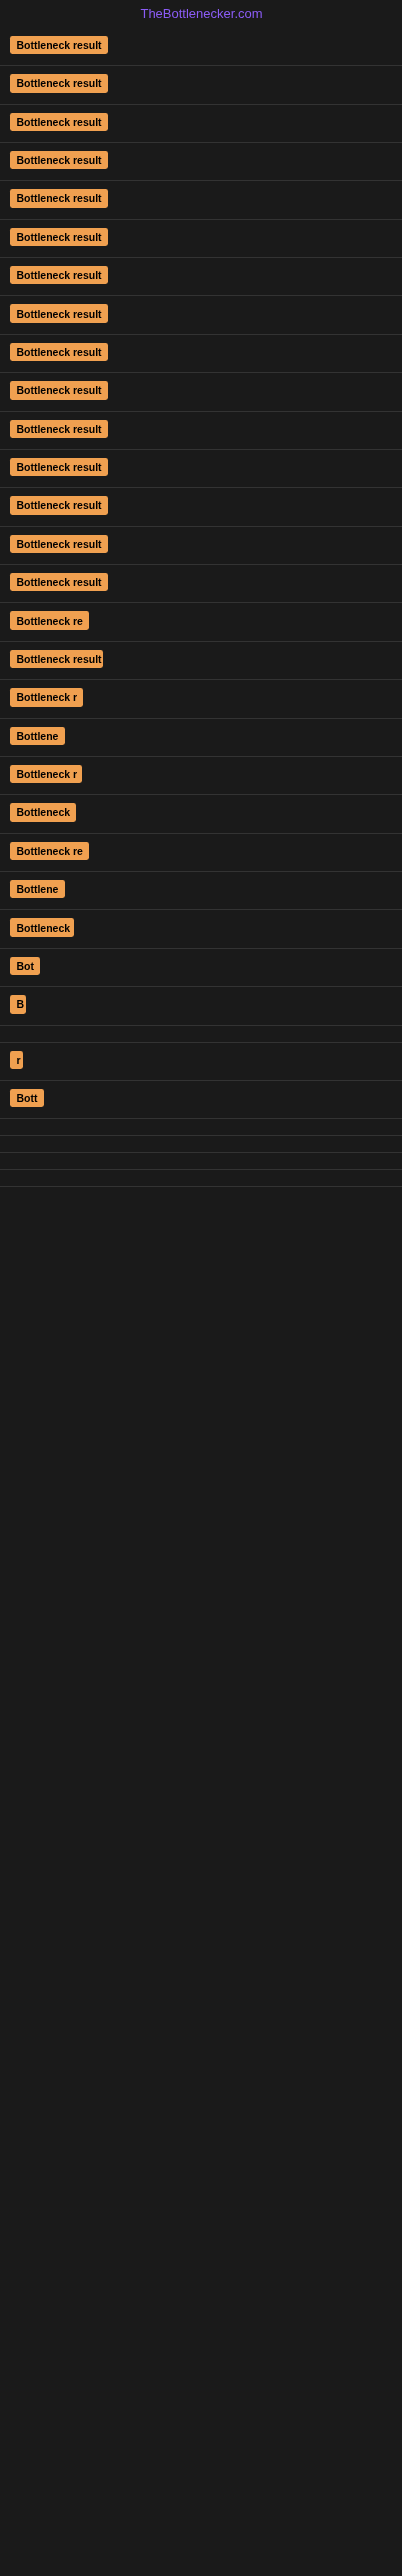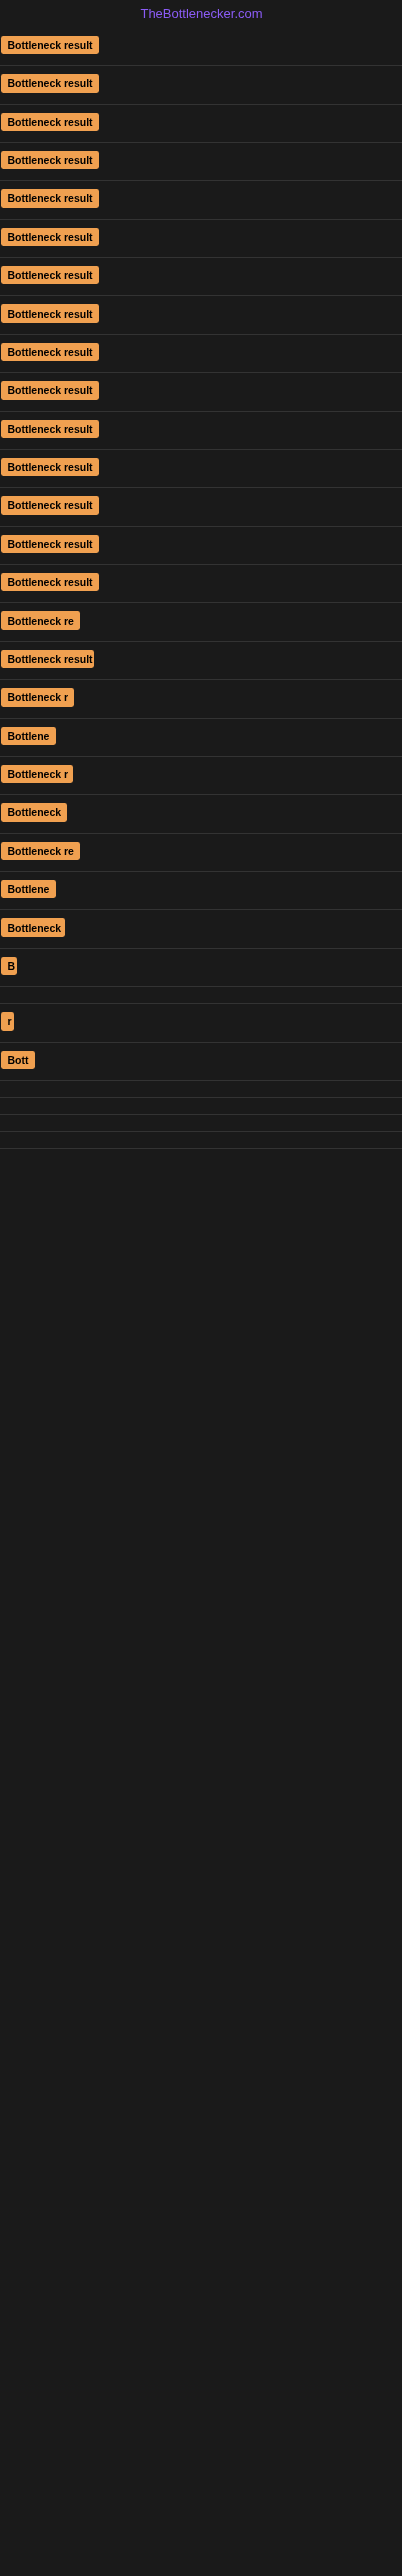--- a/index.html
+++ b/index.html
@@ -30,21 +30,21 @@
       color: #000;
       font-size: 10.5px;
       font-weight: bold;
       padding: 3.2px 6.4px;
       border-radius: 2.4px;
       white-space: nowrap;
       overflow: hidden;
     }
 
     .result-row {
-      padding: 8px 1px;
+      padding: 8px 10px;
       border-bottom: 0.8px solid #333;
     }
   </style>
 </head>
 <body>
 
 <div class="site-title">TheBottlenecker.com</div>
 
 <div id="results-container">
 <div class="result-row"><span class="bottleneck-label" style="max-width: 117px;">Bottleneck result</span></div>
@@ -64,20 +64,21 @@
     <div class="result-row"><span class="bottleneck-label" style="max-width: 105px;">Bottleneck result</span></div>
     <div class="result-row"><span class="bottleneck-label" style="max-width: 89px;">Bottleneck re</span></div>
     <div class="result-row"><span class="bottleneck-label" style="max-width: 93px;">Bottleneck result</span></div>
     <div class="result-row"><span class="bottleneck-label" style="max-width: 76px;">Bottleneck r</span></div>
     <div class="result-row"><span class="bottleneck-label" style="max-width: 60px;">Bottlene</span></div>
     <div class="result-row"><span class="bottleneck-label" style="max-width: 72px;">Bottleneck r</span></div>
     <div class="result-row"><span class="bottleneck-label" style="max-width: 68px;">Bottleneck</span></div>
     <div class="result-row"><span class="bottleneck-label" style="max-width: 81px;">Bottleneck re</span></div>
     <div class="result-row"><span class="bottleneck-label" style="max-width: 56px;">Bottlene</span></div>
     <div class="result-row"><span class="bottleneck-label" style="max-width: 64px;">Bottleneck</span></div>
+    <div class="result-row"><span class="bottleneck-label" style="max-width: 32px;">Bot</span></div>
     <div class="result-row"><span class="bottleneck-label" style="max-width: 16px;">B</span></div>
     <div class="result-row"></div>
     <div class="result-row"><span class="bottleneck-label" style="max-width: 9.7px;">r</span></div>
     <div class="result-row"><span class="bottleneck-label" style="max-width: 34px;">Bott</span></div>
     <div class="result-row"></div>
     <div class="result-row"></div>
     <div class="result-row"></div>
     <div class="result-row"></div>
   </div>
 

